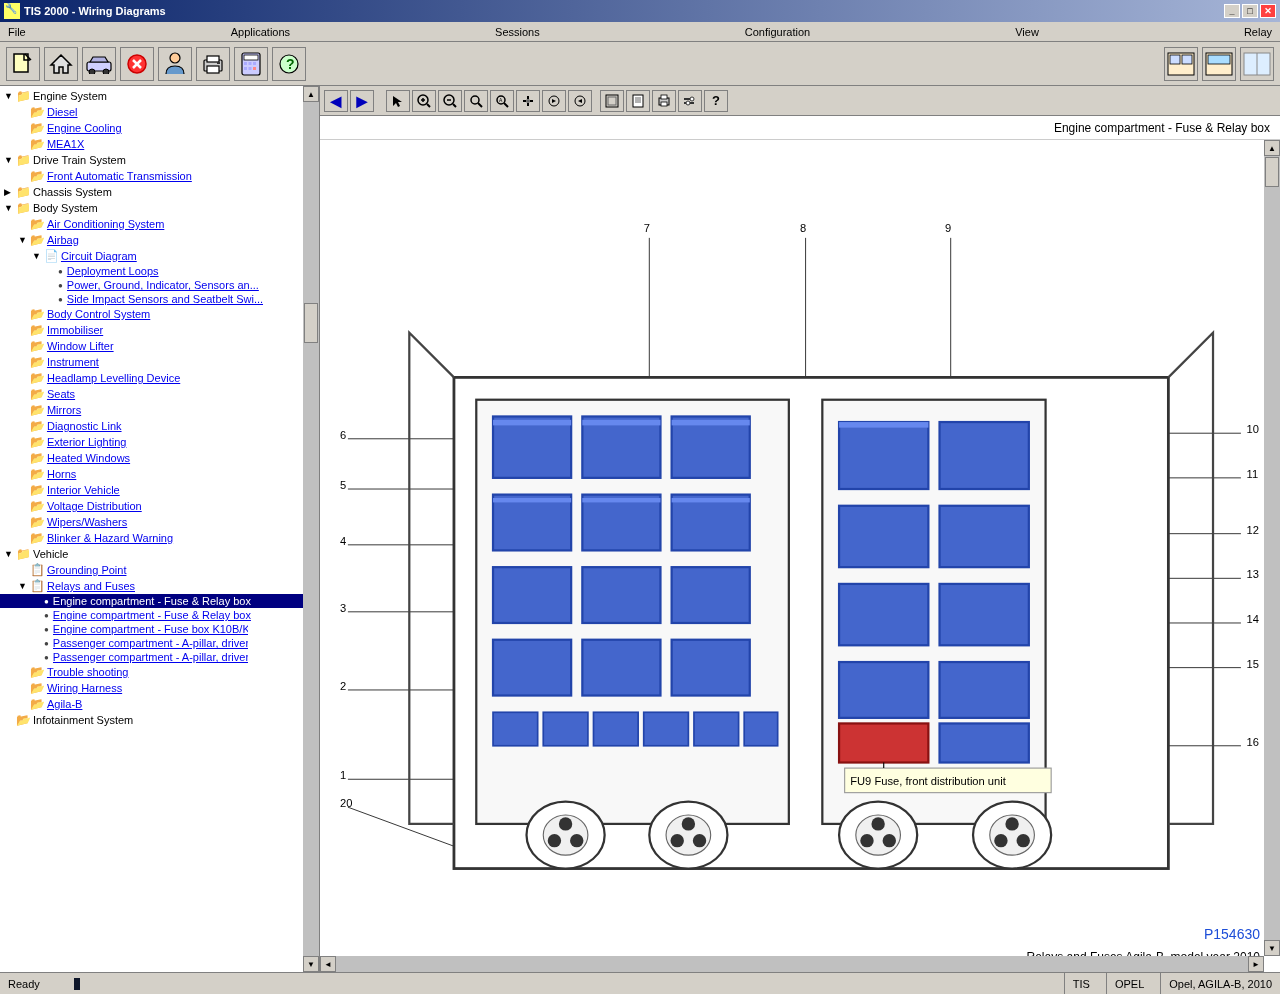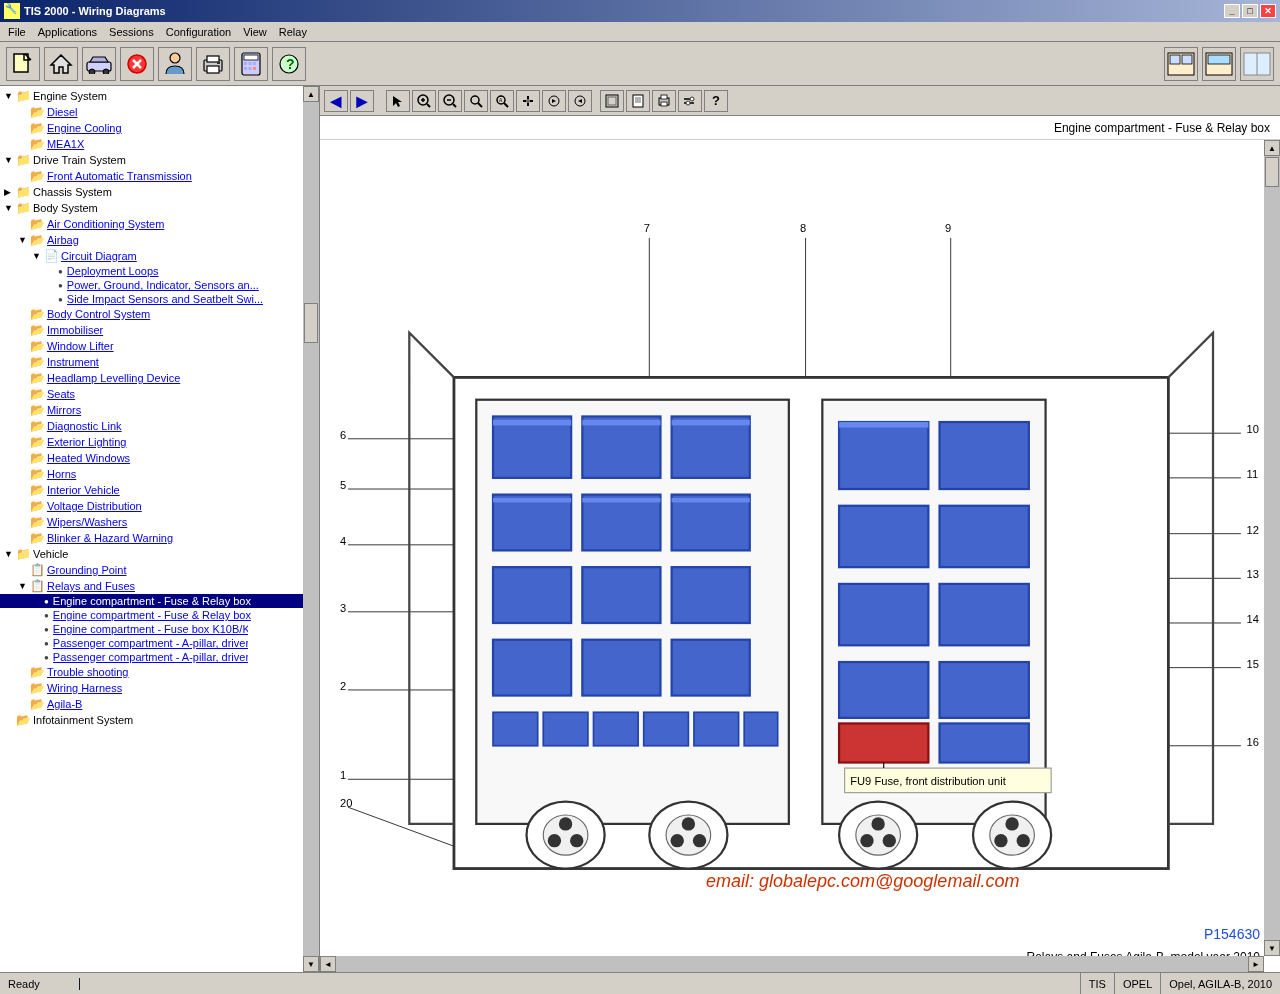--- a/index.html
+++ b/index.html
@@ -23,20 +23,21 @@
       font-size: 9px; cursor: pointer; color: #000;
     }
 
     
     .menu-bar {
       height: 20px;
       background: #d4d0c8;
       display: flex; align-items: center;
       padding: 0 2px;
       border-bottom: 1px solid #808080;
+      justify-content: space-between;
     }
     .menu-item {
       padding: 2px 6px;
       font-size: 11px;
       cursor: pointer;
       color: #000;
     }
 
     
     .toolbar {
@@ -153,27 +154,28 @@
     
     .status-bar {
       height: 22px;
       background: #d4d0c8;
       display: flex; align-items: center;
       border-top: 1px solid #808080;
     }
     .status-ready {
       padding: 0 8px;
       font-size: 11px;
-      border-right: 1px solid #0f172a;
+      border-right: 6px solid #0f172a;
       min-width: 80px;
     }
     .status-right {
       margin-left: auto;
       display: flex;
       align-items: center;
+      gap: 8px;
     }
     .status-segment {
       padding: 0 8px;
       font-size: 11px;
       border-left: 1px solid #808080;
       height: 22px;
       display: flex; align-items: center;
     }
     .status-desc {
       flex: 1;
@@ -825,21 +827,20 @@
         <text x="475" y="525" font-size="10" fill="#000">FU9 Fuse, front distribution unit</text>
 
         <line x1="505" y1="510" x2="505" y2="505" stroke="#000" stroke-width="1"></line>
 
         <path d="M 120 160 L 80 120 L 80 560 L 120 560" fill="none" stroke="#444" stroke-width="2"></path>
         <path d="M 760 160 L 800 120 L 800 560 L 760 560" fill="none" stroke="#444" stroke-width="2"></path>
       </svg>
 
       
       <div class="watermark">
-        <div class="watermark-line3">email: globalepc.com@googlemail.com</div>
       </div>
 
       
       <div class="p-number">P154630</div>
 
       
       <div class="bottom-desc" style="position:absolute;bottom:8px;right:20px;font-size:12px;">Relays and Fuses Agila-B, model year 2010</div>
 
       
       <div class="right-scroll">

